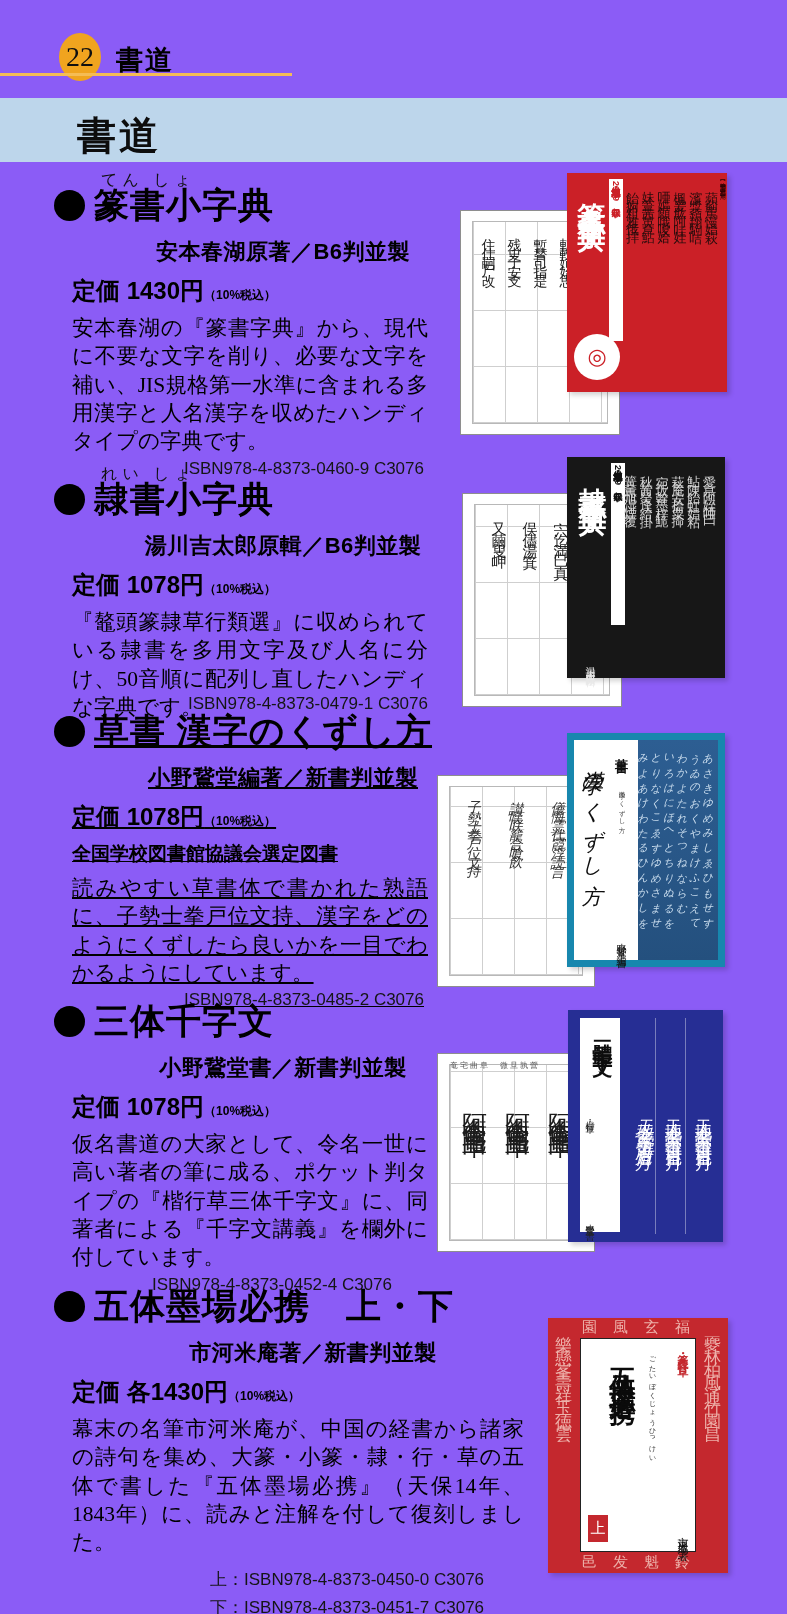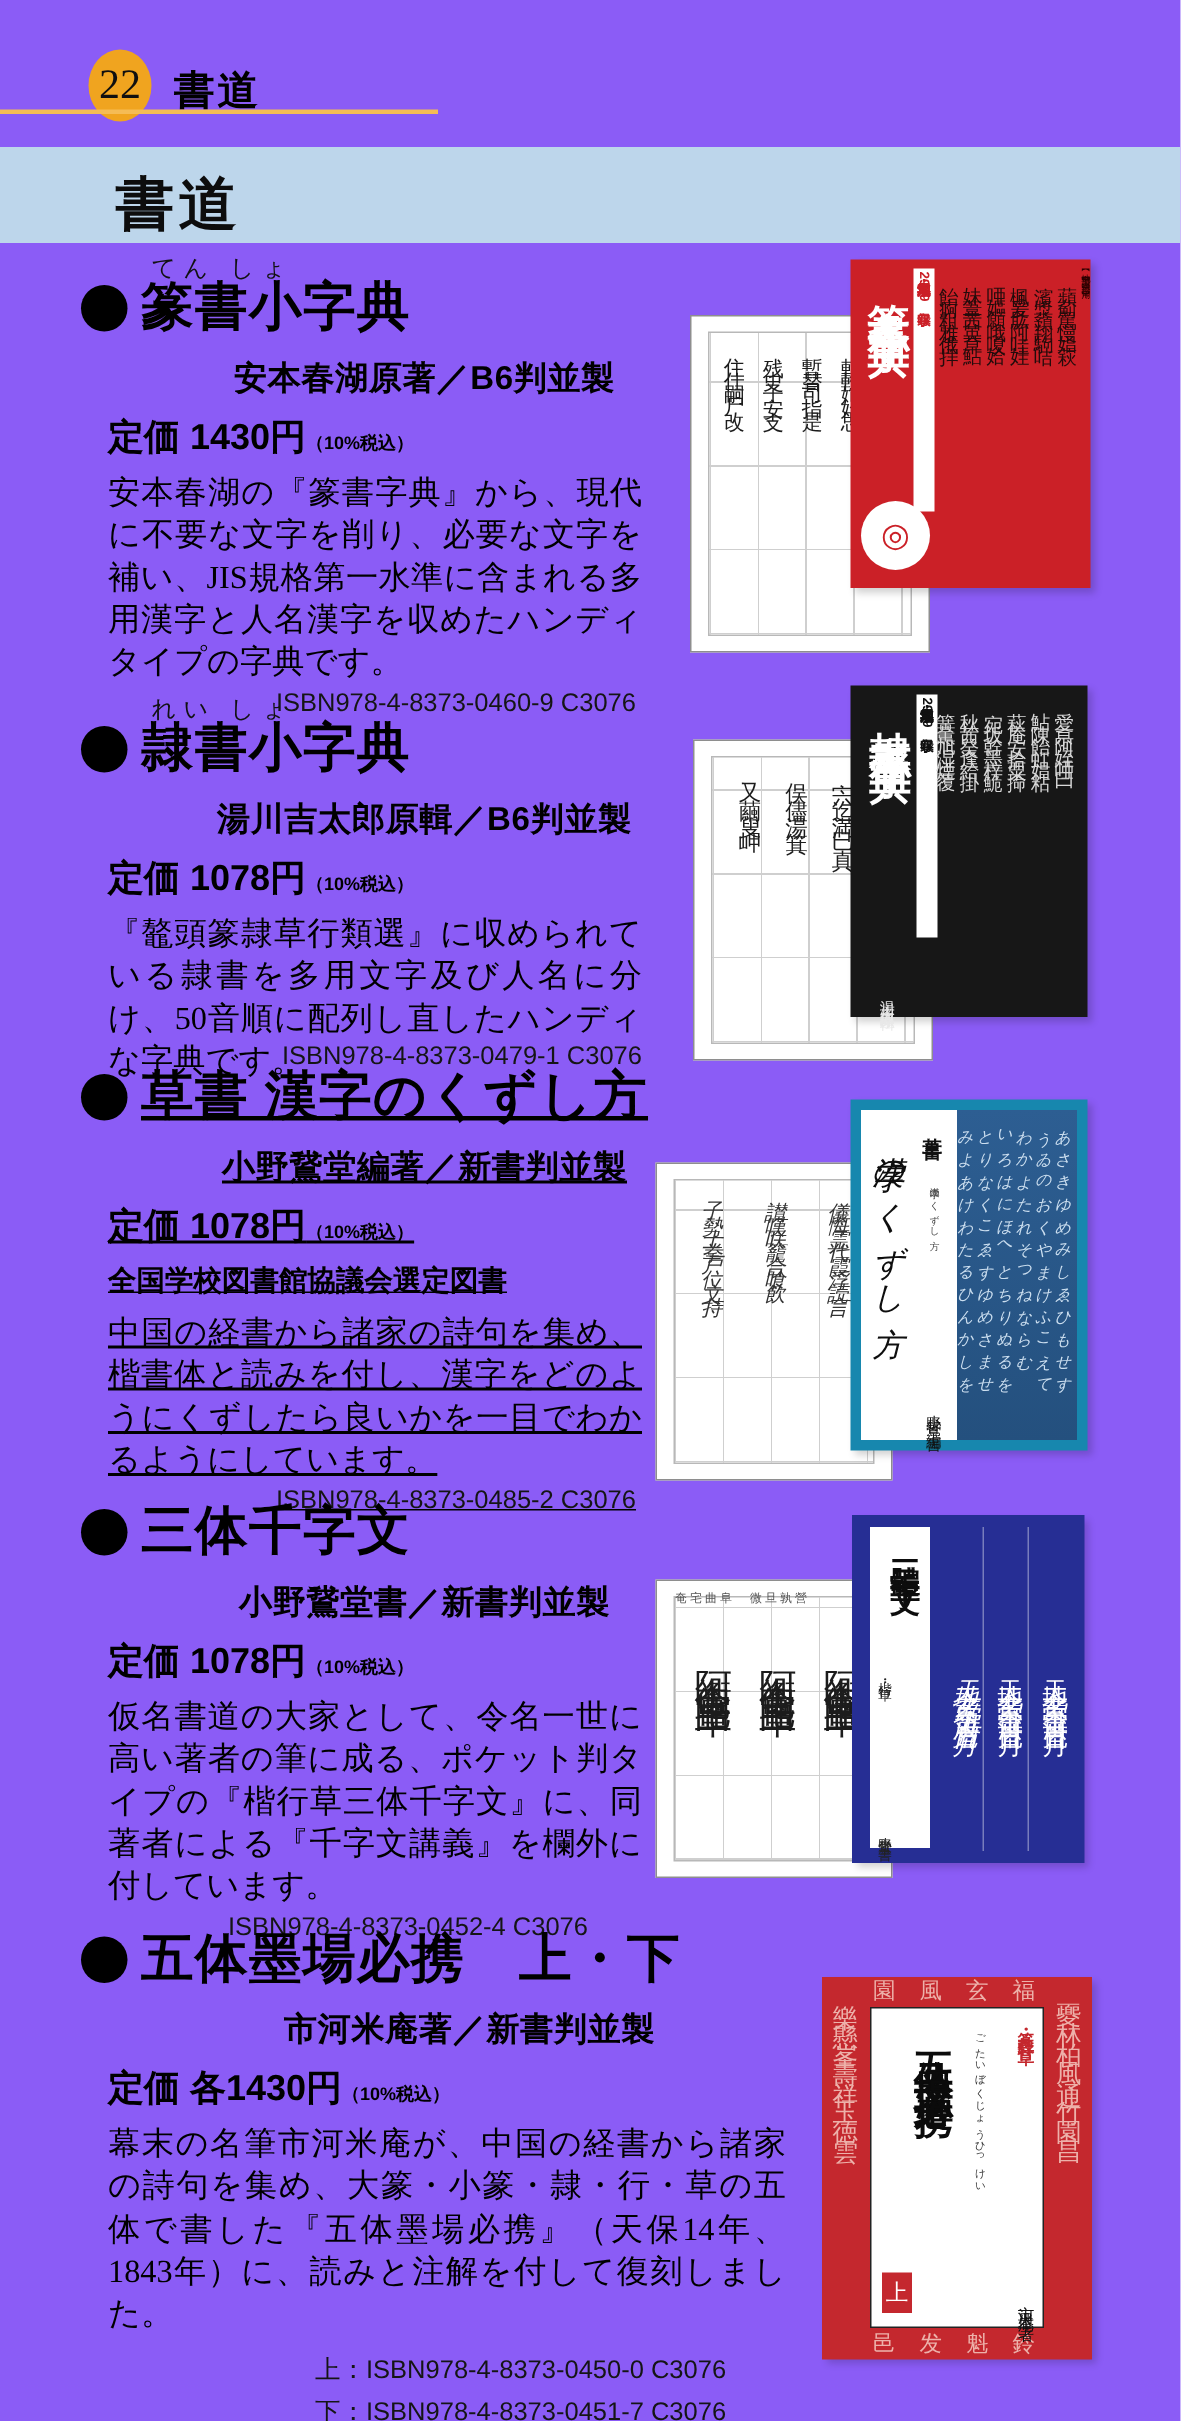--- a/index.html
+++ b/index.html
@@ -156,21 +156,21 @@
   <div class="entry" style="top:713px;text-decoration:underline;">
     <div class="title-row">
       <span class="bullet"></span>
       <span class="title">草書 漢字のくずし方</span>
     </div>
     <div class="spec">小野鵞堂編著／新書判並製</div>
     <div class="price">
       <span>定価 1078円</span><span class="note">（10%税込）</span>
     </div>
     <div class="award">全国学校図書館協議会選定図書</div>
-    <p class="desc">中国の経書から諸家の詩句を集め、楷書体と読みを付し、漢字をどのようにくずしたら良いかを一目でわかるようにしています。</p>
+    <p class="desc">読みやすい草書体で書かれた熟語に、子勢士拳戸位文持、漢字をどのようにくずしたら良いかを一目でわかるようにしています。</p>
     <div class="isbn">ISBN978-4-8373-0485-2 C3076</div>
   </div>
 
   <div class="entry" style="top:1003px;">
     <div class="title-row">
       <span class="bullet"></span>
       <span class="title">三体千字文</span>
     </div>
     <div class="spec">小野鵞堂書／新書判並製</div>
     <div class="price">

